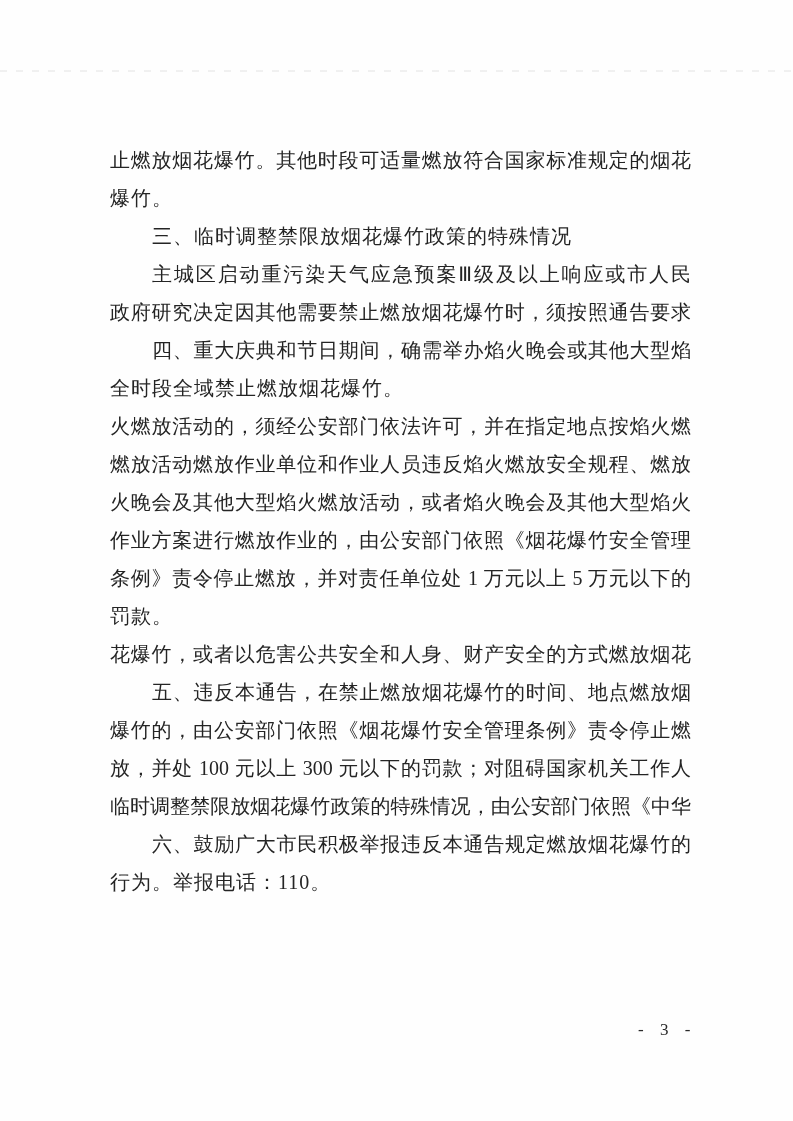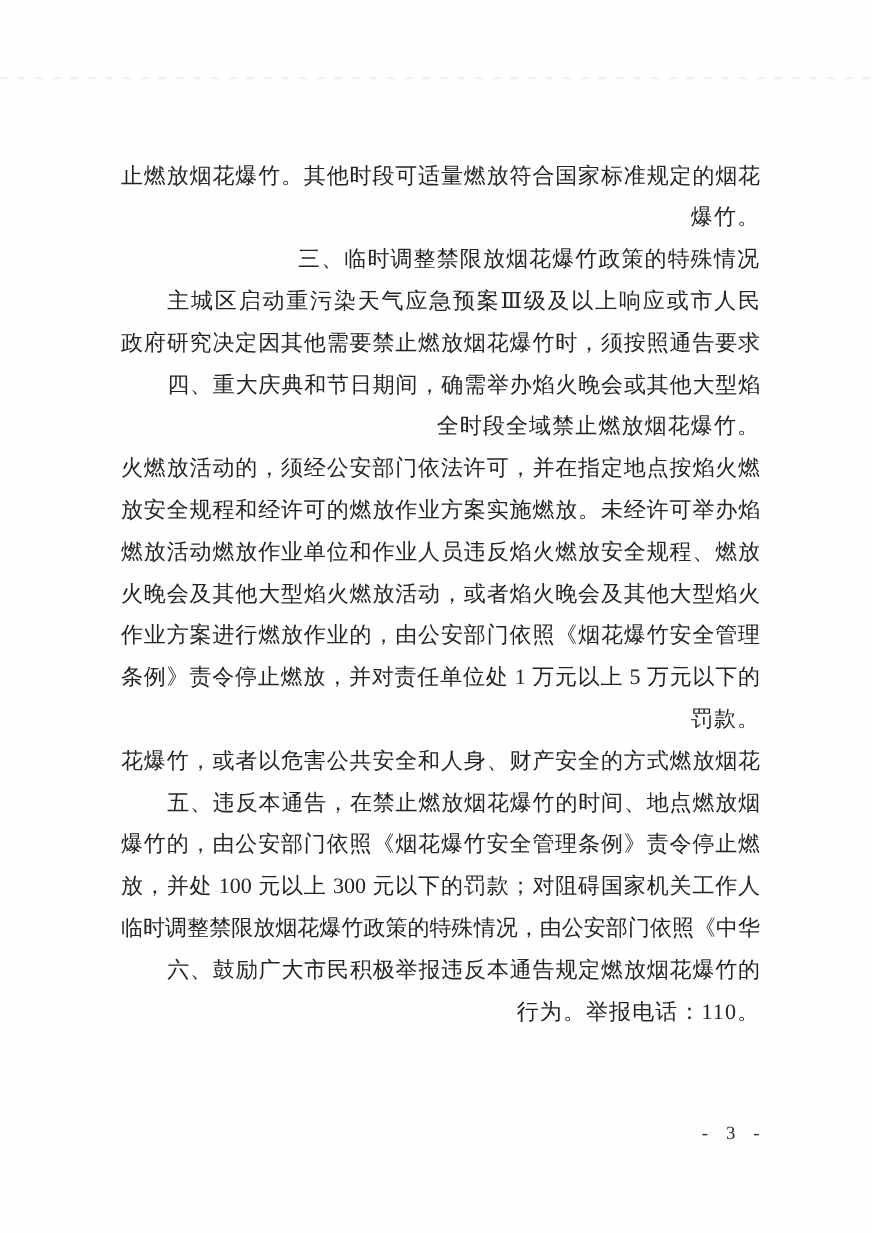--- a/index.html
+++ b/index.html
@@ -40,24 +40,25 @@
       color: #242424;
     }
     .line {
       height: 38px;
       overflow: hidden;
     }
     
     .full {
       text-align: justify;
       text-align-last: justify;
+      font-family: Liberation Serif, serif;
     }
     
     .short {
-      text-align: right;
+      text-align: left;
       letter-spacing: 1px;
     }
     
     .indent {
       text-indent: 42px;
     }
     .page-number {
       position: absolute;
       left: 638px;
       top: 1020px;
@@ -76,21 +77,20 @@
 
   <div class="text-block">
     <div class="line full">止燃放烟花爆竹。其他时段可适量燃放符合国家标准规定的烟花</div>
     <div class="line short">爆竹。</div>
     <div class="line short indent">三、临时调整禁限放烟花爆竹政策的特殊情况</div>
     <div class="line full indent">主城区启动重污染天气应急预案Ⅲ级及以上响应或市人民</div>
     <div class="line full">政府研究决定因其他需要禁止燃放烟花爆竹时，须按照通告要求</div>
     <div class="line full indent">四、重大庆典和节日期间，确需举办焰火晚会或其他大型焰</div>
     <div class="line short">全时段全域禁止燃放烟花爆竹。</div>
     <div class="line full">火燃放活动的，须经公安部门依法许可，并在指定地点按焰火燃</div>
-    <div class="line full">放安全规程和经许可的燃放作业方案实施燃放。未经许可举办焰</div>
     <div class="line full">燃放活动燃放作业单位和作业人员违反焰火燃放安全规程、燃放</div>
     <div class="line full">火晚会及其他大型焰火燃放活动，或者焰火晚会及其他大型焰火</div>
     <div class="line full">作业方案进行燃放作业的，由公安部门依照《烟花爆竹安全管理</div>
     <div class="line full">条例》责令停止燃放，并对责任单位处 1 万元以上 5 万元以下的</div>
     <div class="line short">罚款。</div>
     <div class="line full">花爆竹，或者以危害公共安全和人身、财产安全的方式燃放烟花</div>
     <div class="line full indent">五、违反本通告，在禁止燃放烟花爆竹的时间、地点燃放烟</div>
     <div class="line full">爆竹的，由公安部门依照《烟花爆竹安全管理条例》责令停止燃</div>
     <div class="line full">放，并处 100 元以上 300 元以下的罚款；对阻碍国家机关工作人</div>
     <div class="line full">临时调整禁限放烟花爆竹政策的特殊情况，由公安部门依照《中华</div>

